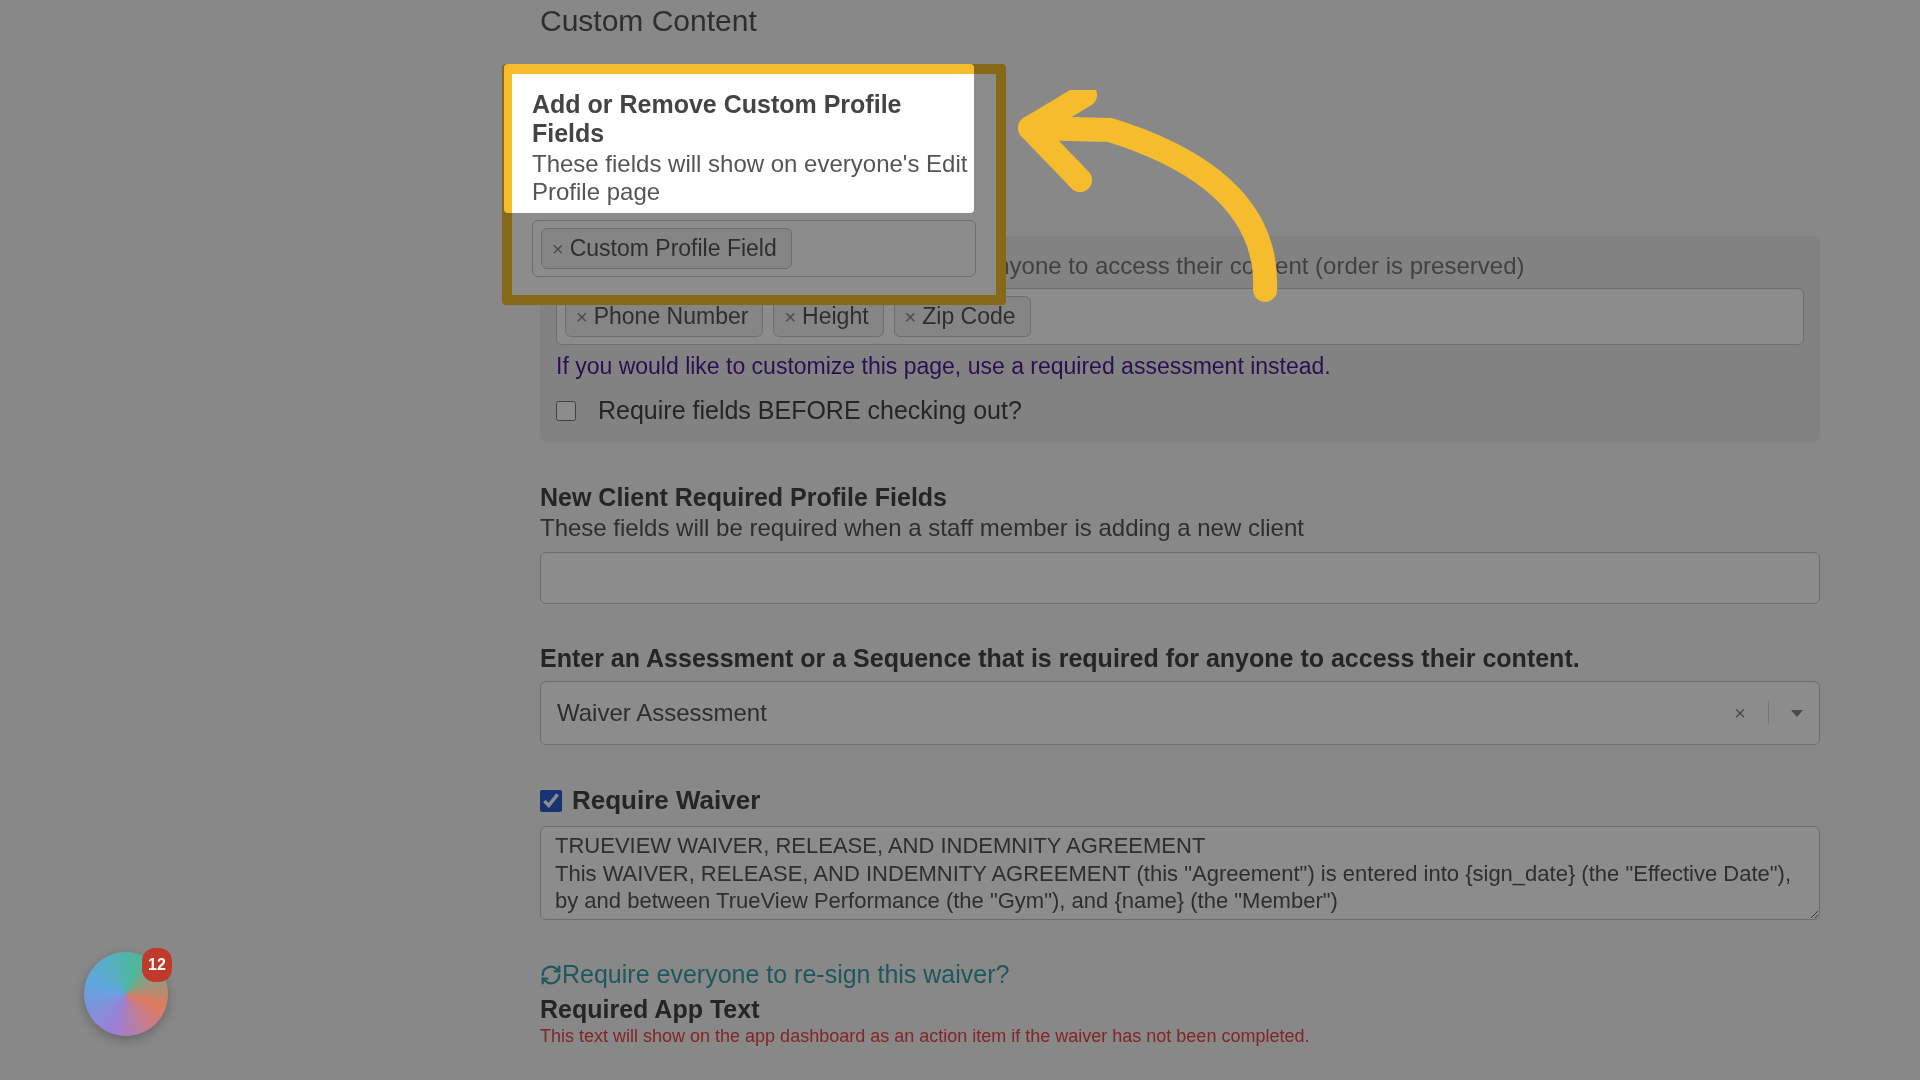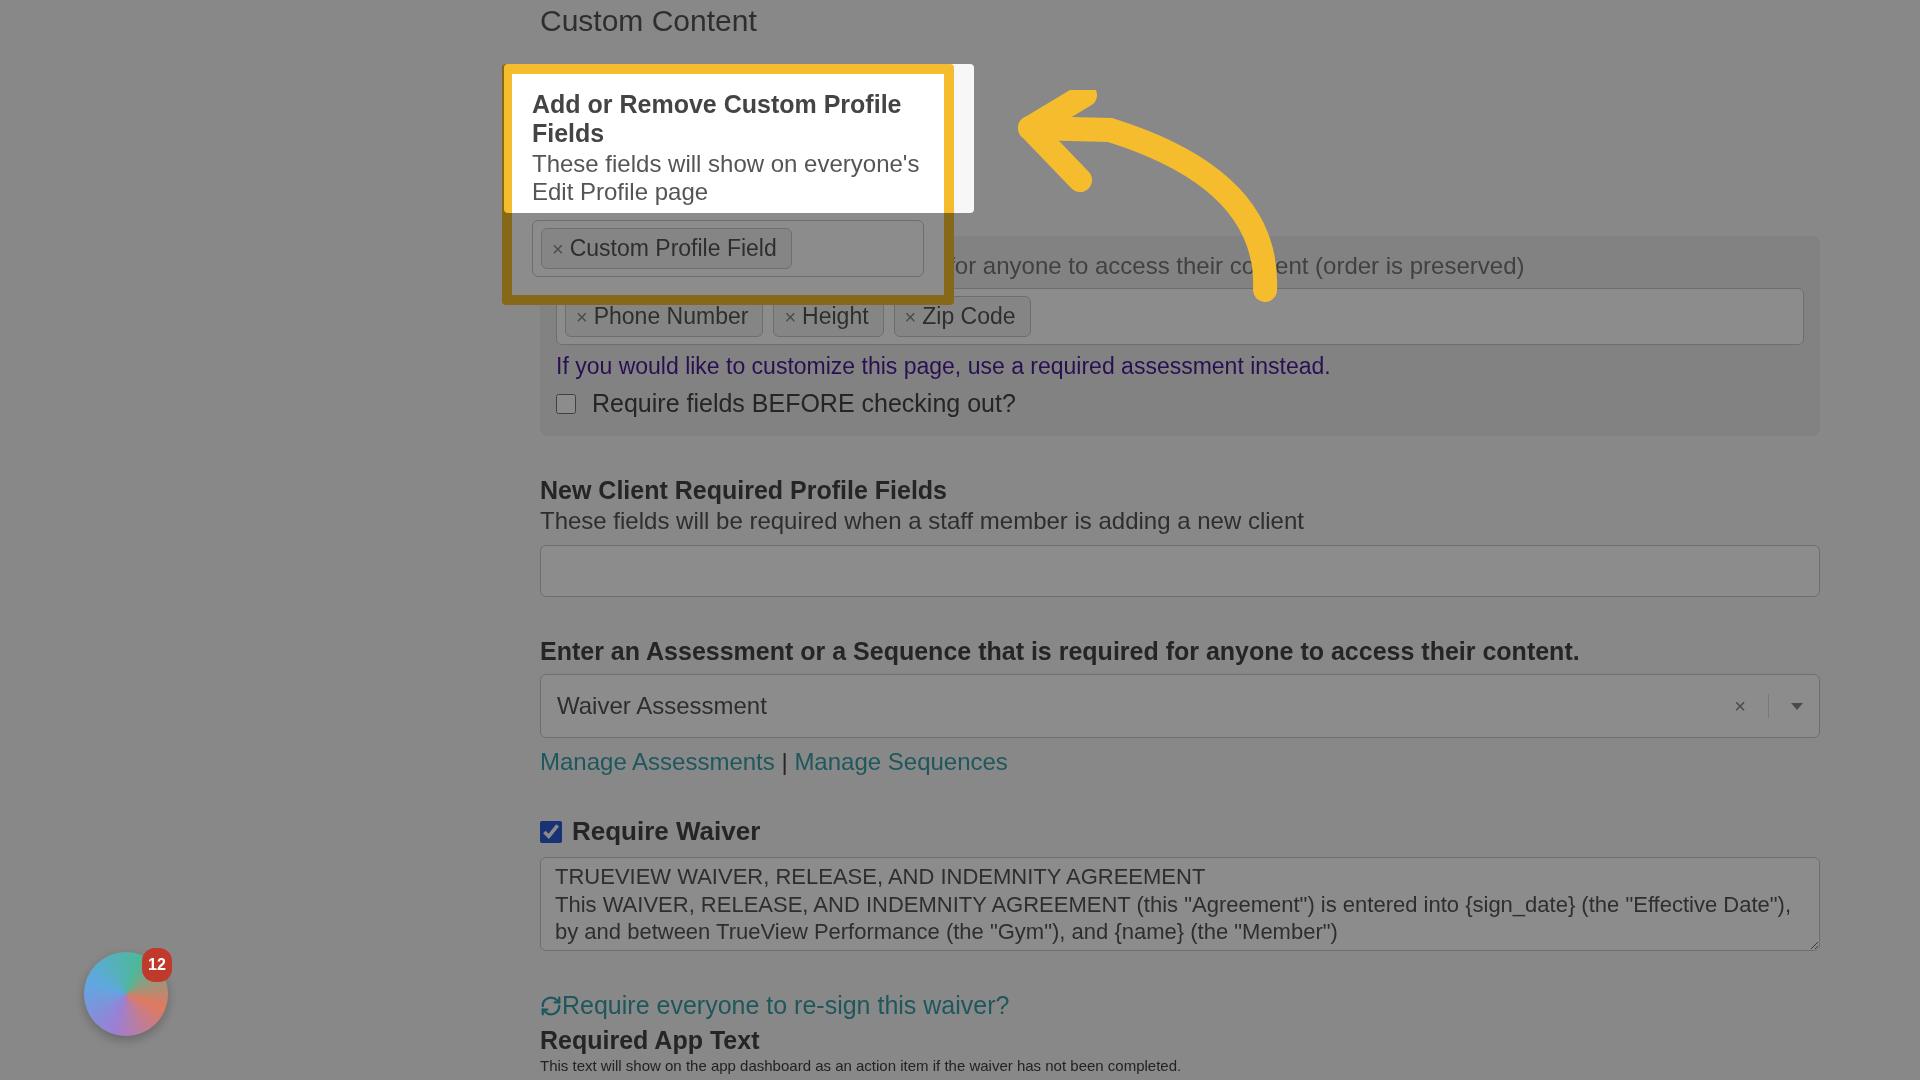--- a/index.html
+++ b/index.html
@@ -42,21 +42,21 @@
       color: #555;
       margin-top: 2px;
     }
     .highlight-box {
       border: 10px solid #f5bd2e;
       background: #fff;
       padding: 16px 20px 18px 20px;
       position: absolute;
       top: 64px;
       left: -38px;
-      width: 452px;
+      width: 504px;
       border-radius: 4px;
     }
     .tag-input {
       border: 1px solid #c9c9c9;
       border-radius: 6px;
       background: #fff;
       padding: 7px 8px;
       display: flex;
       gap: 10px;
       flex-wrap: wrap;
@@ -91,22 +91,22 @@
       margin-bottom: 8px;
     }
     .panel-hint {
       font-size: 23px;
       color: #4c1d95;
       margin-top: 8px;
     }
     .checkbox-row {
       display: flex;
       align-items: center;
-      gap: 16px;
-      margin-top: 9px;
+      gap: 22px;
+      margin-top: 16px;
     }
     .checkbox-row input[type="checkbox"] {
       width: 20px; height: 20px;
     }
     .checkbox-label {
       font-size: 25px;
       color: #444;
     }
     .section { margin-top: 40px; }
     .plain-input {
@@ -180,22 +180,22 @@
       font-size: 25px;
       margin-top: 36px;
     }
     .subhead {
       font-size: 25px;
       font-weight: 700;
       color: #444;
       margin-top: 6px;
     }
     .subdesc {
-      font-size: 15px;
-      color: #404040;
+      font-size: 18px;
+      color: #ef4444;
       margin-top: 2px;
       margin-bottom: 26px;
     }
     .spotlight-cutout {
       position: absolute;
       top: 64px; left: 504px;
       width: 470px; height: 149px;
       box-shadow: 0 0 0 4000px rgba(0,0,0,0.45);
       border-radius: 4px;
       pointer-events: none;
@@ -293,25 +293,20 @@
       <div class="section-heading" style="font-weight:700;">Enter an Assessment or a Sequence that is required for anyone to access their content.</div>
       <div style="height:8px;"></div>
       <div class="select-row">
         <span class="select-value">Waiver Assessment</span>
         <div class="select-controls">
           <span class="clear-x">×</span>
           <span class="sep-v"></span>
           <span class="caret-down"></span>
         </div>
       </div>
-      <div class="link-row">
-        <span class="link">Manage Assessments</span>
-        <span> | </span>
-        <span class="link">Manage Sequences</span>
-      </div>
     </div>
 
     <div class="section">
       <div class="check-head">
         <input type="checkbox" checked="" style="">
         <span class="section-heading">Require Waiver</span>
       </div>
       <div style="height:10px;"></div>
       <textarea class="textarea" style="">TRUEVIEW WAIVER, RELEASE, AND INDEMNITY AGREEMENT
 This WAIVER, RELEASE, AND INDEMNITY AGREEMENT (this "Agreement") is entered into {sign_date} (the "Effective Date"), by and between TrueView Performance (the "Gym"), and {name} (the "Member")</textarea>

